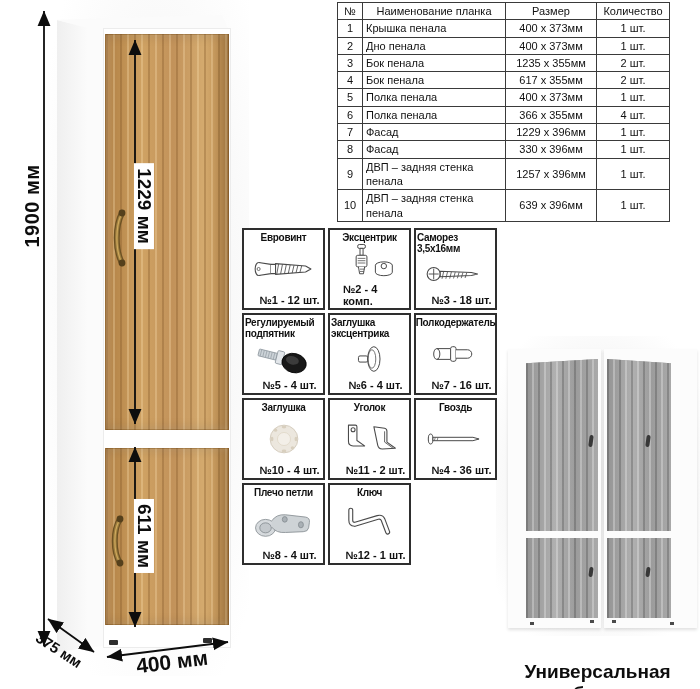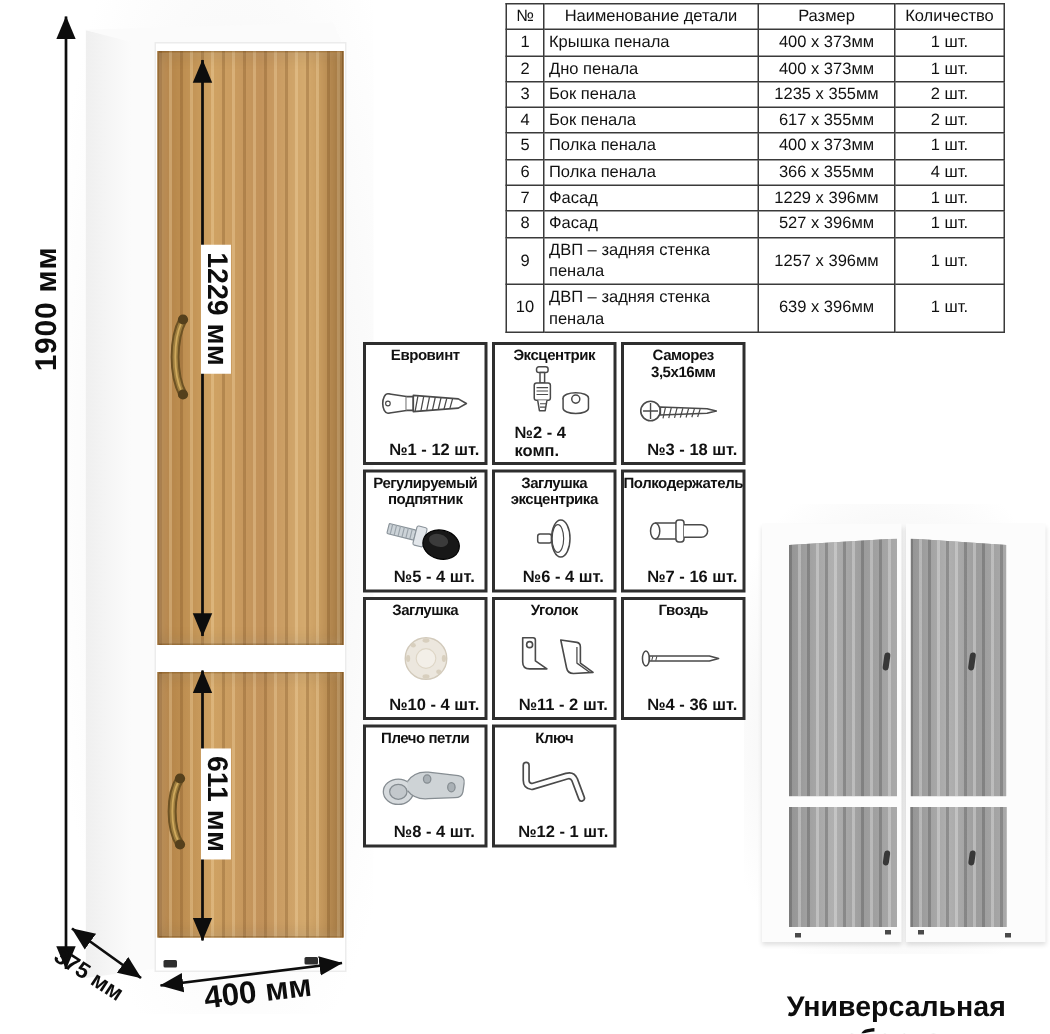--- a/index.html
+++ b/index.html
@@ -50,21 +50,21 @@
   #parts th{font-weight:normal;text-align:center;}
   #parts td{text-align:center;}
   #parts td.name{text-align:left;}
   .w-num{width:18px}.w-name{width:136px}.w-size{width:84px}.w-qty{width:66px}
 
   
   #hw{position:absolute;left:242px;top:228px;display:grid;
       grid-template-columns:repeat(3,83px);grid-auto-rows:82px;gap:3px;}
   .hw-cell{border:2px solid #2e2e2e;background:#fff;display:flex;flex-direction:column;
       align-items:center;justify-content:space-between;padding:2px 1px;box-sizing:border-box;}
-  .hw-title{font-size:10px;font-weight:bold;text-align:center;line-height:1.12;letter-spacing:-0.3px;}
+  .hw-title{font-size:10px;font-weight:bold;line-height:1.12;letter-spacing:-0.3px;}
   .hw-fig{flex:1;display:flex;align-items:center;justify-content:center;width:100%;}
   .hw-fig svg{width:74px;max-height:40px;}
   .hw-count{font-size:11px;font-weight:bold;padding-left:12px;}
 
   
   .gcab{position:absolute;top:349px;width:93px;height:279px;background:#fcfcfc;
         box-shadow:0 2px 3px rgba(0,0,0,0.12);}
   #gcab-left{left:508px;}
   #gcab-right{left:604px;}
   .gwood{position:absolute;background-color:#a4a4a4;
@@ -130,21 +130,21 @@
     <div class="dim-label" id="l1229">1229 мм</div>
     <div class="dim-label" id="l611">611 мм</div>
     <div class="dim-label" id="l375">375 мм</div>
     <div class="dim-label" id="l400">400 мм</div>
   </div>
 
   <table id="parts">
     <thead>
       <tr>
         <th class="w-num">№</th>
-        <th class="w-name">Наименование детали</th>
+        <th class="w-name">Наименование планка</th>
         <th class="w-size">Размер</th>
         <th class="w-qty">Количество</th>
       </tr>
     </thead>
     <tbody>
       <tr>
           <td>1</td>
           <td class="name">Крышка пенала</td>
           <td>400 х 373мм</td>
           <td>1 шт.</td>
@@ -181,21 +181,21 @@
         </tr>
       <tr>
           <td>7</td>
           <td class="name">Фасад</td>
           <td>1229 х 396мм</td>
           <td>1 шт.</td>
         </tr>
       <tr>
           <td>8</td>
           <td class="name">Фасад</td>
-          <td>527 х 396мм</td>
+          <td>330 х 396мм</td>
           <td>1 шт.</td>
         </tr>
       <tr>
           <td>9</td>
           <td class="name">ДВП – задняя стенка пенала</td>
           <td>1257 х 396мм</td>
           <td>1 шт.</td>
         </tr>
       <tr>
           <td>10</td>

